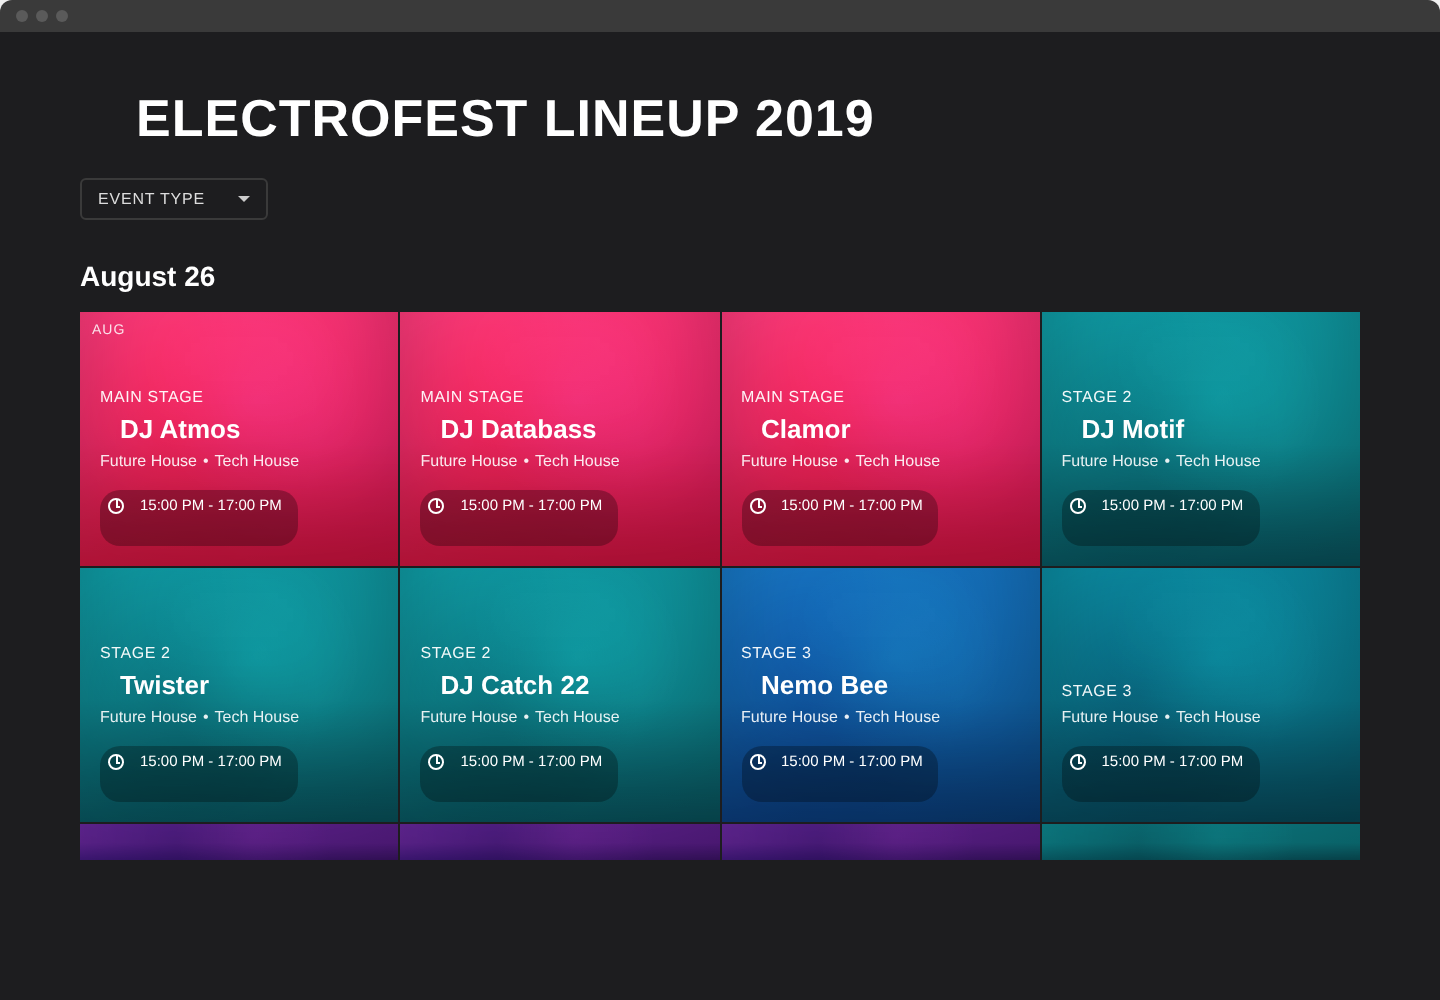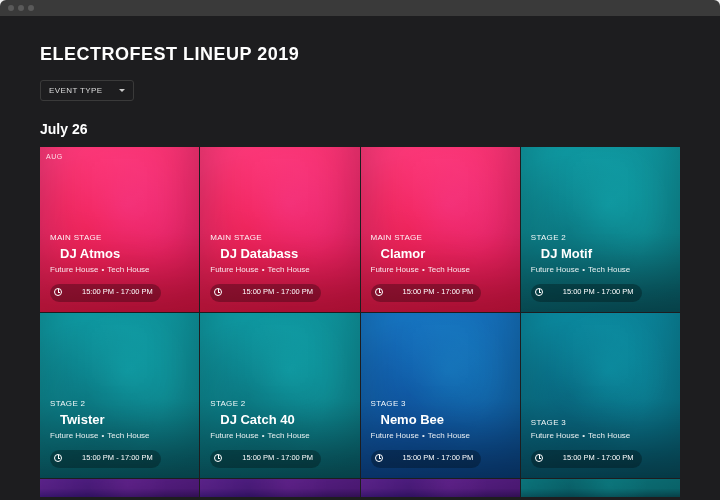--- a/index.html
+++ b/index.html
@@ -25,24 +25,25 @@
     }
     .app {
       background: #1d1d1f;
       width: 720px;
       height: 484px;
       padding: 28px 40px 0 40px;
       overflow: hidden;
       color: #fff;
     }
     .page-title {
-      font-size: 18px;
+      font-size: 26px;
       font-weight: 800;
       letter-spacing: 0.5px;
       margin-bottom: 14px;
+      margin-left: 28px;
     }
     .filter {
       display: inline-flex;
       align-items: center;
       gap: 16px;
       border: 1px solid #3a3a3a;
       border-radius: 3px;
       padding: 5px 8px;
       font-size: 8px;
       letter-spacing: 0.4px;
@@ -61,21 +62,21 @@
       font-weight: 700;
       margin-bottom: 10px;
     }
     .grid {
       display: grid;
       grid-template-columns: repeat(4, 1fr);
       gap: 1px;
     }
     .card {
       position: relative;
-      height: 165px;
+      height: 127px;
       padding: 10px;
       display: flex;
       flex-direction: column;
       justify-content: flex-end;
       overflow: hidden;
     }
     .card.pink { background: linear-gradient(160deg, #ff3a7a 0%, #e31b60 100%); }
     .card.teal { background: linear-gradient(160deg, #0f9aa3 0%, #0d7e86 100%); justify-content: flex-end; }
     .card.blue { background: linear-gradient(160deg, #1776c4 0%, #0e5a99 100%); }
     .card.tealblue { background: linear-gradient(160deg, #0b8aa0 0%, #0a6f83 100%); }
@@ -123,24 +124,24 @@
     }
     .genres {
       font-size: 8px;
       color: rgba(255,255,255,0.9);
       margin-bottom: 10px;
     }
     .dot { margin: 0 3px; }
     .time-pill {
       display: inline-flex;
       align-items: center;
-      gap: 20px;
+      gap: 8px;
       background: rgba(0,0,0,0.28);
       border-radius: 10px;
-      padding: 3px 8px 6px 4px;
+      padding: 3px 8px 16px 4px;
       font-size: 7.5px;
       width: fit-content;
     }
     .clock {
       width: 8px; height: 8px;
       border: 1px solid #fff;
       border-radius: 50%;
       position: relative;
     }
     .clock::before {
@@ -171,21 +172,21 @@
 
 <div class="app">
 
   <h1 class="page-title">ELECTROFEST LINEUP 2019</h1>
 
   <div class="filter">
     <span>EVENT TYPE</span>
     <span class="chevron"></span>
   </div>
 
-  <div class="date-heading">July 26</div>
+  <div class="date-heading">August 26</div>
 
   <div class="grid">
 
     <div class="card pink">
       <div class="month-badge">AUG</div>
       <div class="stage">MAIN STAGE</div>
       <div class="artist">DJ Atmos</div>
       <div class="genres">
         <span>Future House</span><span class="dot">•</span><span>Tech House</span>
       </div>
@@ -238,21 +239,21 @@
         <span>Future House</span><span class="dot">•</span><span>Tech House</span>
       </div>
       <div class="time-pill">
         <span class="clock"></span>
         <span>15:00 PM - 17:00 PM</span>
       </div>
     </div>
 
     <div class="card teal">
       <div class="stage">STAGE 2</div>
-      <div class="artist">DJ Catch 40</div>
+      <div class="artist">DJ Catch 22</div>
       <div class="genres">
         <span>Future House</span><span class="dot">•</span><span>Tech House</span>
       </div>
       <div class="time-pill">
         <span class="clock"></span>
         <span>15:00 PM - 17:00 PM</span>
       </div>
     </div>
 
     <div class="card blue">

